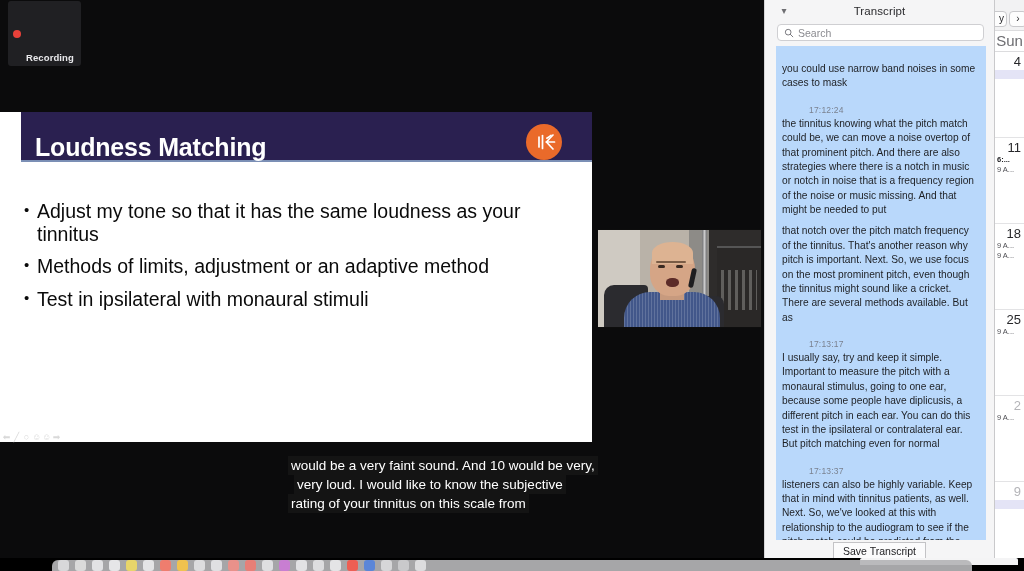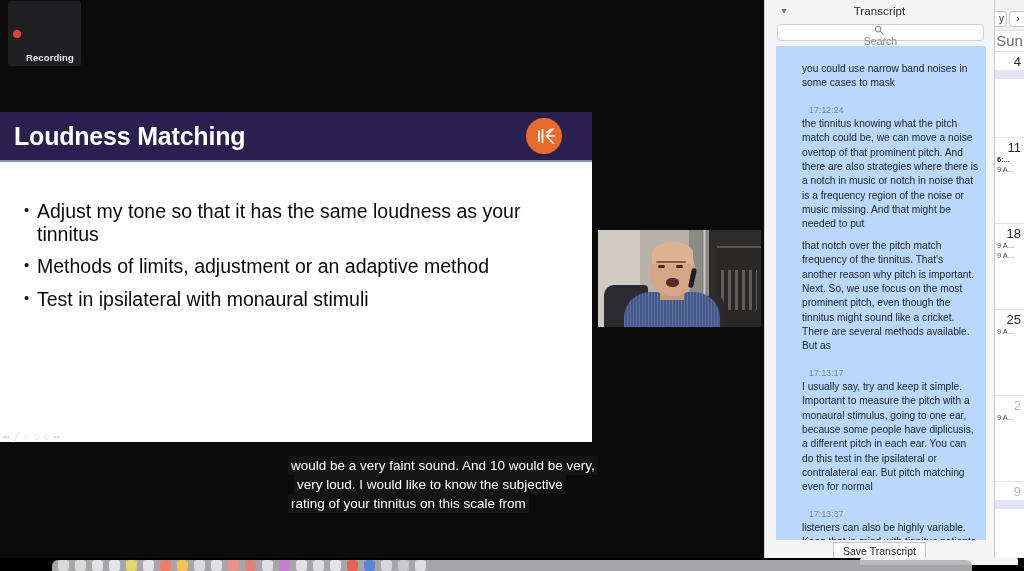--- a/index.html
+++ b/index.html
@@ -56,24 +56,25 @@
     left: 0; top: 112px;
     width: 592px; height: 330px;
     background: #ffffff;
     box-sizing: border-box;
   }
   #slide-header {
     position: relative;
     height: 50px;
     background: #2a2050;
     display: flex;
-    align-items: center;
+    align-items: flex-end;
     padding: 0 10px 0 14px;
     box-sizing: border-box;
     border-bottom: 2px solid #7b8fb5;
+    margin-left: 21px;
   }
   #slide-title {
     color: #ffffff;
     font-size: 25px;
     font-weight: bold;
     letter-spacing: -0.2px;
     line-height: 1;
     flex: 1;
   }
   #slide-logo {
@@ -264,21 +265,20 @@
   #tr-search {
     margin: 2px 10px 5px 12px;
     height: 17px;
     background: #ffffff;
     border: 1px solid #cfcfd2;
     border-radius: 4px;
     display: flex;
     align-items: center;
     padding: 0 6px;
     box-sizing: border-box;
-    flex-direction: column;
   }
   #tr-search .magnifier {
     width: 10px; height: 10px;
     margin-right: 4px;
     flex: 0 0 auto;
   }
   #tr-search .ph {
     font-size: 10.5px;
     color: #8a8a8f;
   }
@@ -299,21 +299,20 @@
     color: #7a8290;
     padding: 7px 0 2px 0;
     letter-spacing: .2px;
     margin-left: 27px;
   }
   .tr-entry .body {
     font-size: 10.2px;
     color: #1d1f23;
     line-height: 1.41;
     padding-bottom: 7px;
-    margin-left: 20px;
   }
   .tr-entry.first .body { padding-top: 2px; }
   .tr-entry.clipped { height: 16px; overflow: hidden; }
 
   #tr-footer {
     position: absolute;
     left: 0; bottom: 0;
     width: 100%;
     height: 22px;
     background: #f5f5f6;

